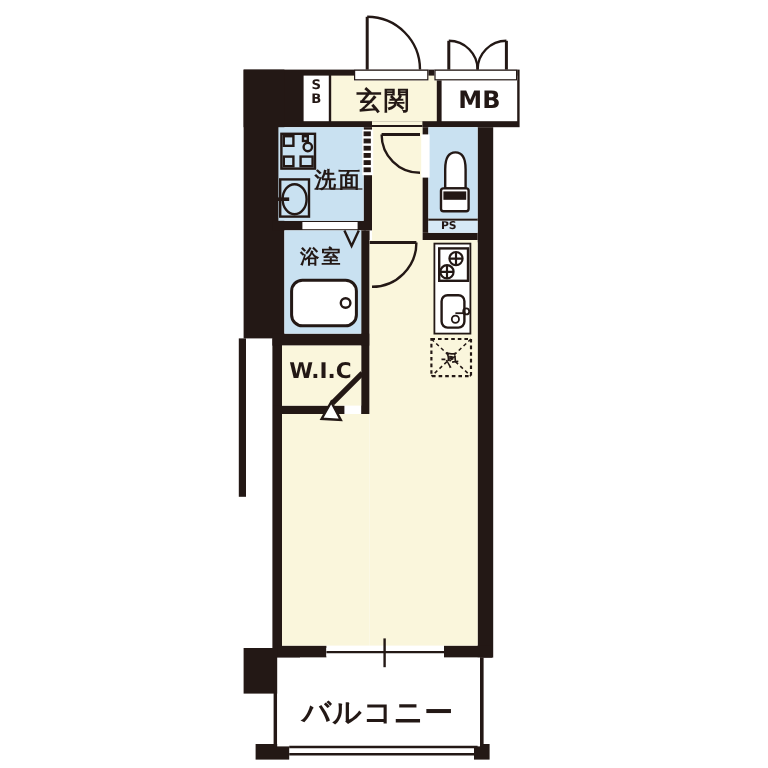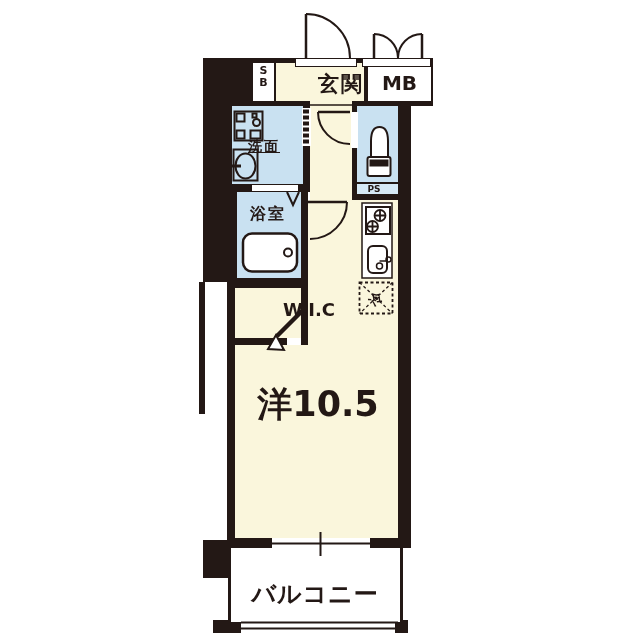--- a/index.html
+++ b/index.html
@@ -162,23 +162,22 @@
     <g stroke-width="2">
       <path d="M241,622.5 H398"></path>
       <path d="M241,628.5 H398"></path>
     </g>
   </svg>
 
   <div class="label" style="left:253px;top:65px;width:21px;font-size:11px;line-height:12px;">
     <div>S</div>
     <div>B</div>
   </div>
-  <div class="label cjk" style="left:276px;top:70px;width:88px;font-size:21px;text-align:right;">玄関</div>
+  <div class="label cjk" style="left:276px;top:70px;width:88px;font-size:21px;">玄関</div>
   <div class="label" style="left:368px;top:71px;width:63px;font-size:20px;">MB</div>
-  <div class="label cjk" style="left:240px;top:138px;width:48px;font-size:14px;text-decoration:underline;">洗面</div>
+  <div class="label cjk" style="left:258px;top:138px;width:48px;font-size:18px;text-decoration:underline;">洗面</div>
   <div class="label cjk" style="left:239px;top:204px;width:58px;font-size:16px;">浴室</div>
   <div class="label" style="left:357px;top:184px;width:34px;font-size:9px;line-height:10px;">PS</div>
-  <div class="label" style="left:235px;top:299px;width:64px;font-size:18px;margin-left:42px;">W.I.C</div>
-  <div class="label" style="left:240px;top:381px;width:156px;font-size:35px;">洋10.5</div>
+  <div class="label" style="left:235px;top:299px;width:64px;font-size:18px;">W.I.C</div>
   <div class="label" style="left:245px;top:578px;width:140px;font-size:24px;letter-spacing:1px;">バルコニー</div>
   <div class="label" style="left:368px;top:290px;width:16px;font-size:13px;transform:rotate(-45deg);">冷</div>
 
 </div>
 
 </body></html>

